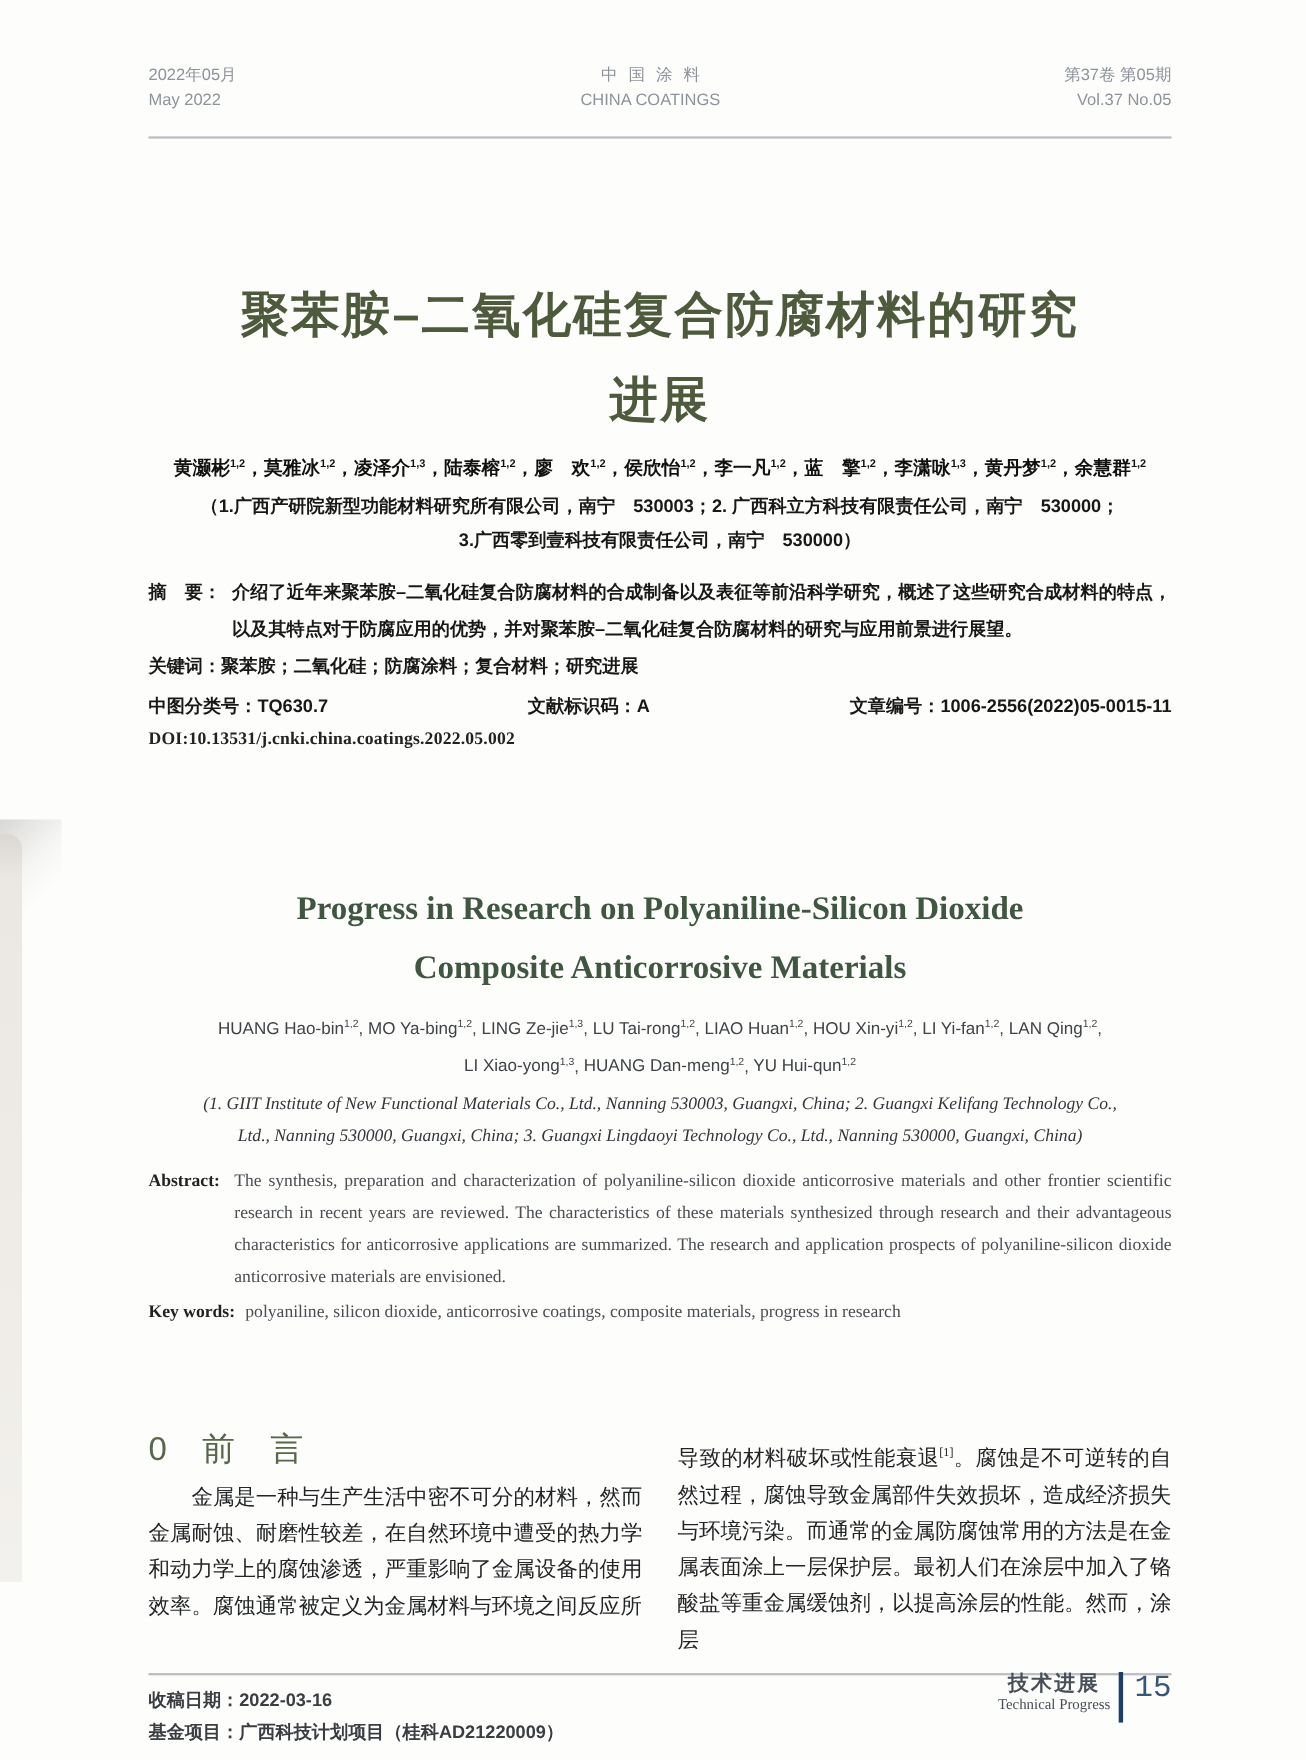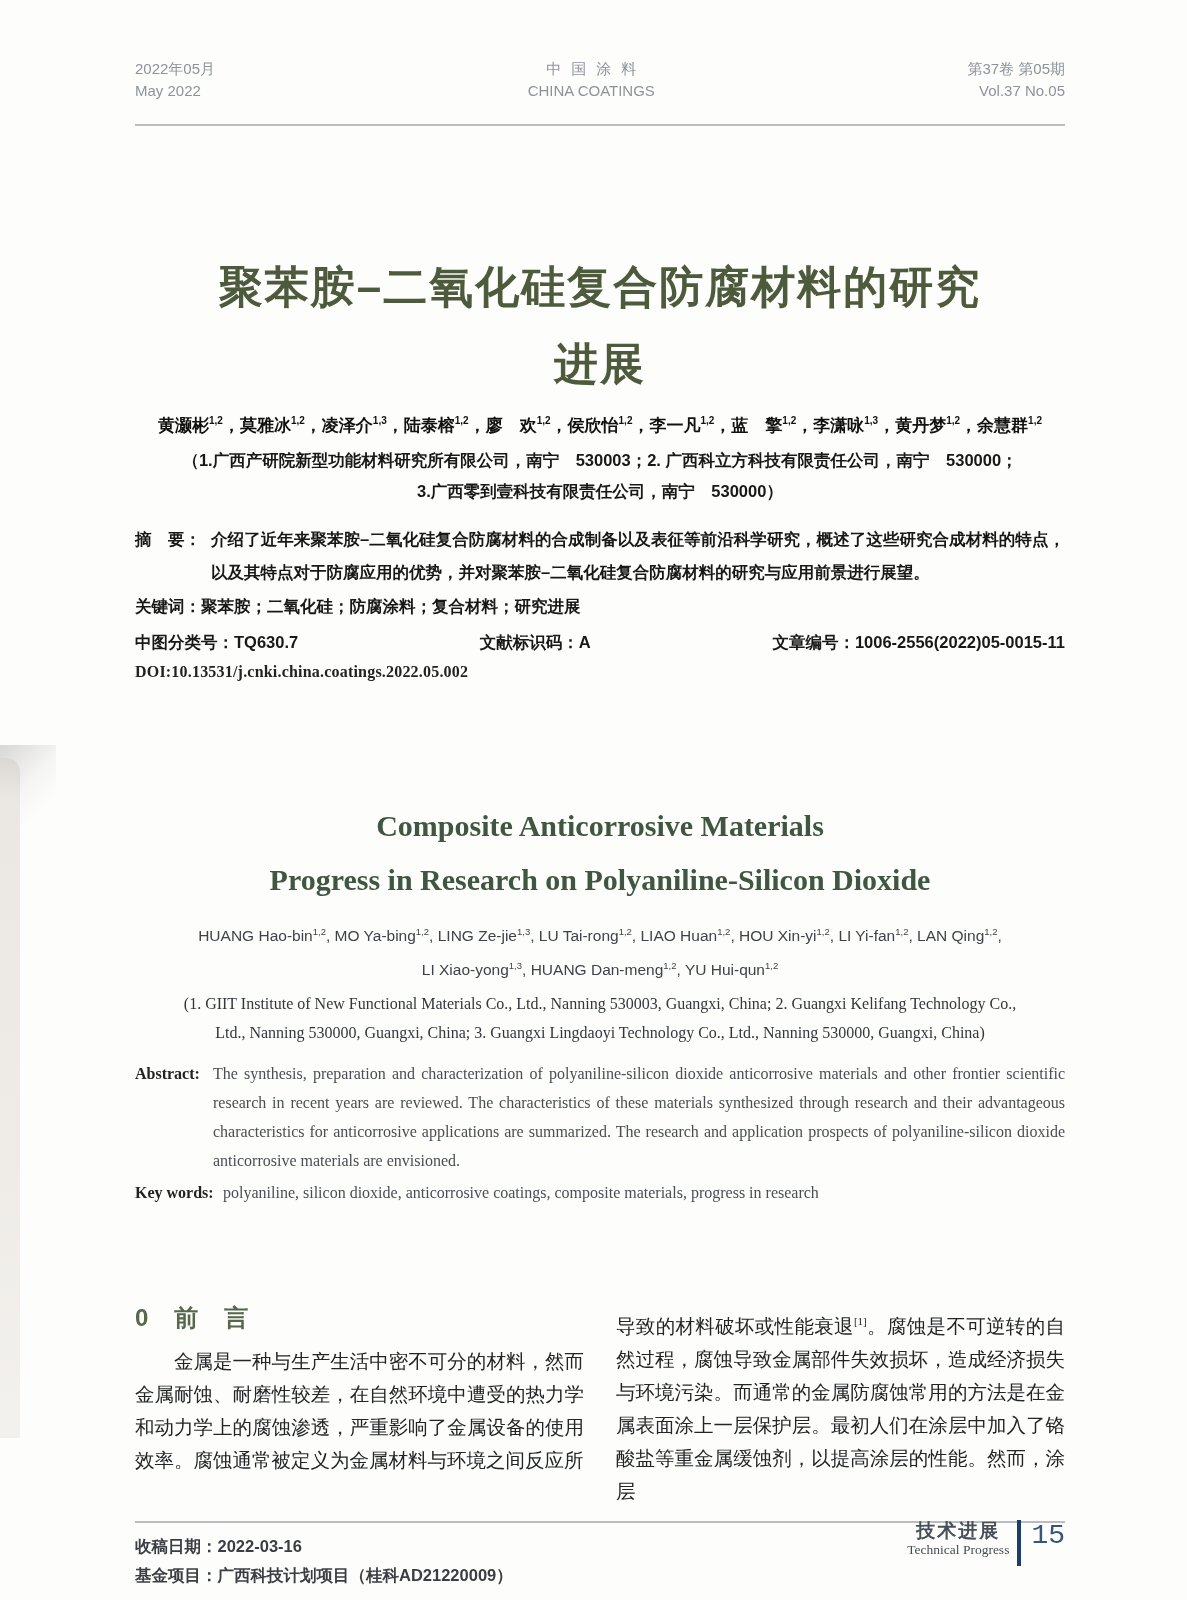--- a/index.html
+++ b/index.html
@@ -46,33 +46,33 @@
     font-size:16.5px;line-height:32px;font-weight:600;color:#181818;}
   .doi{margin-top:5px;font-family:"Liberation Serif",serif;font-weight:700;
     font-size:16px;color:#222;letter-spacing:.2px;}
 
   
   .en-title{margin-top:118px;text-align:center;color:var(--en-title-green);
     font-family:"Liberation Serif",serif;font-weight:bold;font-size:30px;line-height:54px;}
   .en-authors{margin-top:10px;text-align:center;font-size:15.5px;line-height:30px;color:#3f4347;}
   .en-authors sup{font-size:9.5px;}
   .en-affil{margin-top:4px;text-align:center;font-family:"Liberation Serif",serif;
-    font-size:16px;line-height:29px;color:#33373b;}
+    font-style:italic;font-size:16px;line-height:29px;color:#33373b;}
   .en-abstract{display:flex;margin-top:12px;font-family:"Liberation Serif",serif;
     font-size:16px;line-height:29px;color:#4a4e52;}
   .en-abstract .label{flex:0 0 78px;font-weight:bold;color:#222;}
   .en-abstract .text{flex:1;text-align:justify;}
   .en-keywords{display:flex;margin-top:3px;font-family:"Liberation Serif",serif;
     font-size:16px;line-height:29px;color:#4a4e52;}
   .en-keywords .label{flex:0 0 88px;font-weight:bold;color:#222;}
 
   
   .body-cols{display:flex;gap:32px;margin-top:96px;}
   .col{width:449px;}
-  .section-heading{color:var(--heading-green);font-weight:700;font-size:24px;
+  .section-heading{color:var(--heading-green);font-weight:400;font-size:30px;
     line-height:30px;margin-bottom:12px;letter-spacing:1px;}
   .body-par{font-family:"Liberation Serif",serif;font-size:19.5px;line-height:33px;
     text-align:justify;color:#222426;}
   .body-par.indent{text-indent:2em;}
   .body-par sup{font-size:11px;}
   .col-right{padding-top:2px;}
 
   
   .foot-rule{margin-top:13px;border-top:2.5px solid #b9bcc0;}
   .footnotes{margin-top:9px;font-size:16.5px;line-height:29.5px;font-weight:600;color:#3a3e42;}
@@ -132,22 +132,22 @@
 
     <div class="meta-row">
       <span>中图分类号：TQ630.7</span>
       <span>文献标识码：A</span>
       <span>文章编号：1006-2556(2022)05-0015-11</span>
     </div>
 
     <div class="doi">DOI:10.13531/j.cnki.china.coatings.2022.05.002</div>
 
     <h2 class="en-title">
+      <div>Progress in Research on Polyaniline-Silicon Dioxide</div>
       <div>Composite Anticorrosive Materials</div>
-      <div>Progress in Research on Polyaniline-Silicon Dioxide</div>
     </h2>
 
     <div class="en-authors">
       <div><span>HUANG Hao-bin<sup>1,2</sup></span>, <span>MO Ya-bing<sup>1,2</sup></span>, <span>LING Ze-jie<sup>1,3</sup></span>, <span>LU Tai-rong<sup>1,2</sup></span>, <span>LIAO Huan<sup>1,2</sup></span>, <span>HOU Xin-yi<sup>1,2</sup></span>, <span>LI Yi-fan<sup>1,2</sup></span>, <span>LAN Qing<sup>1,2</sup></span>, </div>
       <div><span>LI Xiao-yong<sup>1,3</sup></span>, <span>HUANG Dan-meng<sup>1,2</sup></span>, <span>YU Hui-qun<sup>1,2</sup></span></div>
     </div>
 
     <div class="en-affil">
       <div>(1. GIIT Institute of New Functional Materials Co., Ltd., Nanning 530003, Guangxi, China; 2. Guangxi Kelifang Technology Co.,</div>
       <div>Ltd., Nanning 530000, Guangxi, China; 3. Guangxi Lingdaoyi Technology Co., Ltd., Nanning 530000, Guangxi, China)</div>

